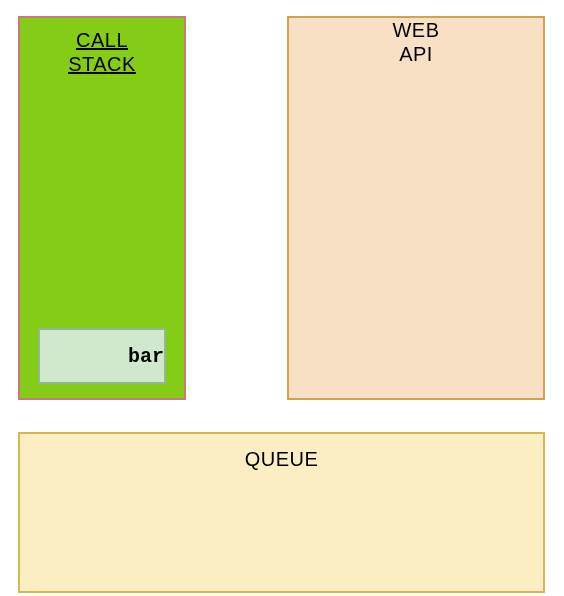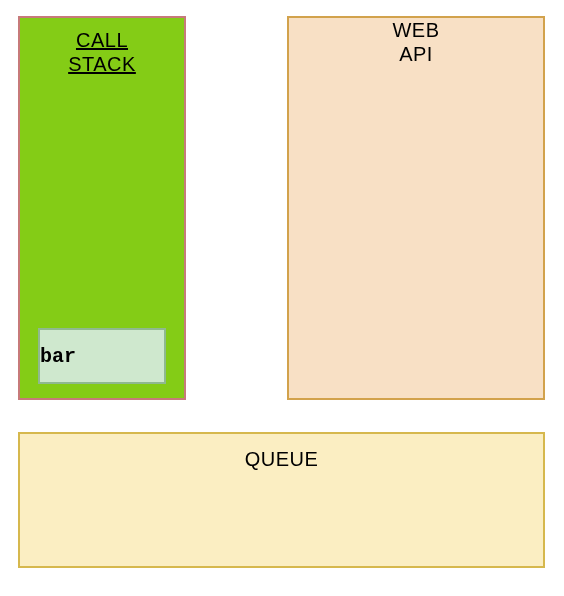--- a/index.html
+++ b/index.html
@@ -36,21 +36,21 @@
     .stack-item {
       position: absolute;
       left: 18px;
       bottom: 14px;
       width: 128px;
       height: 56px;
       background: #cfe8ce;
       border: 2px solid #8fb98f;
       display: flex;
       align-items: center;
-      justify-content: flex-start;
+      justify-content: flex-end;
     }
     .stack-item-label {
       font-family: "Courier New", Courier, monospace;
       font-weight: bold;
       font-size: 20px;
       color: #000;
     }
     .web-api {
       position: absolute;
       left: 287px;
@@ -66,21 +66,21 @@
       line-height: 1.2;
       letter-spacing: 0.5px;
       color: #000;
       white-space: pre-line;
     }
     .queue {
       position: absolute;
       left: 18px;
       top: 432px;
       width: 527px;
-      height: 136px;
+      height: 161px;
       background: #fbeec2;
       border: 2px solid #d6b84d;
       padding-top: 14px;
     }
     .queue-title {
       text-align: center;
       font-size: 20px;
       letter-spacing: 0.5px;
       color: #000;
     }

